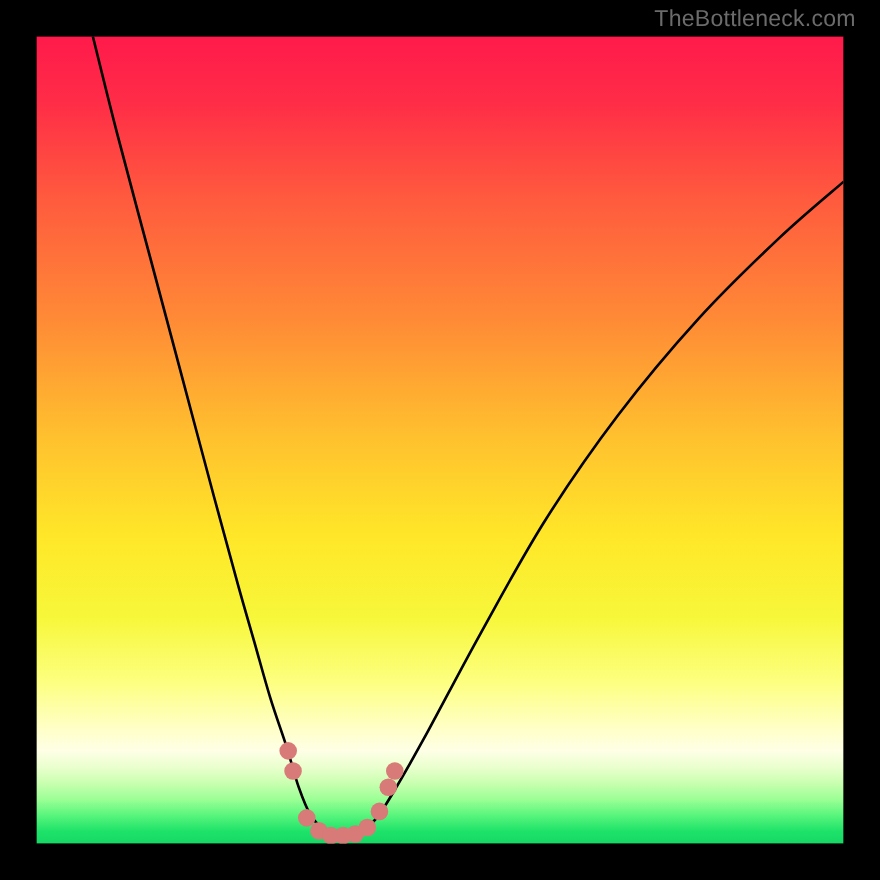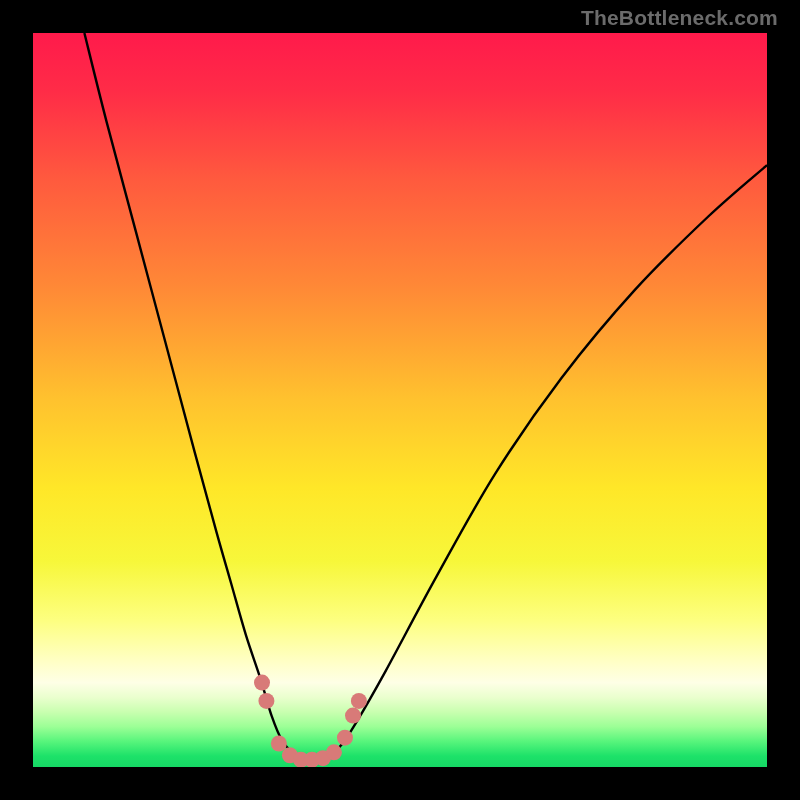--- a/index.html
+++ b/index.html
@@ -39,21 +39,21 @@
     left: 0;
     top: 0;
     width: 100%;
     height: 100%;
   }
   .watermark {
     position: absolute;
     top: 6px;
     right: 22px;
     font-size: 21px;
-    font-weight: 700;
+    font-weight: 400;
     color: #6b6b6b;
     letter-spacing: 0.2px;
   }
 </style>
 </head>
 <body>
 
 <div class="frame">
 
   <div class="watermark">TheBottleneck.com</div>

